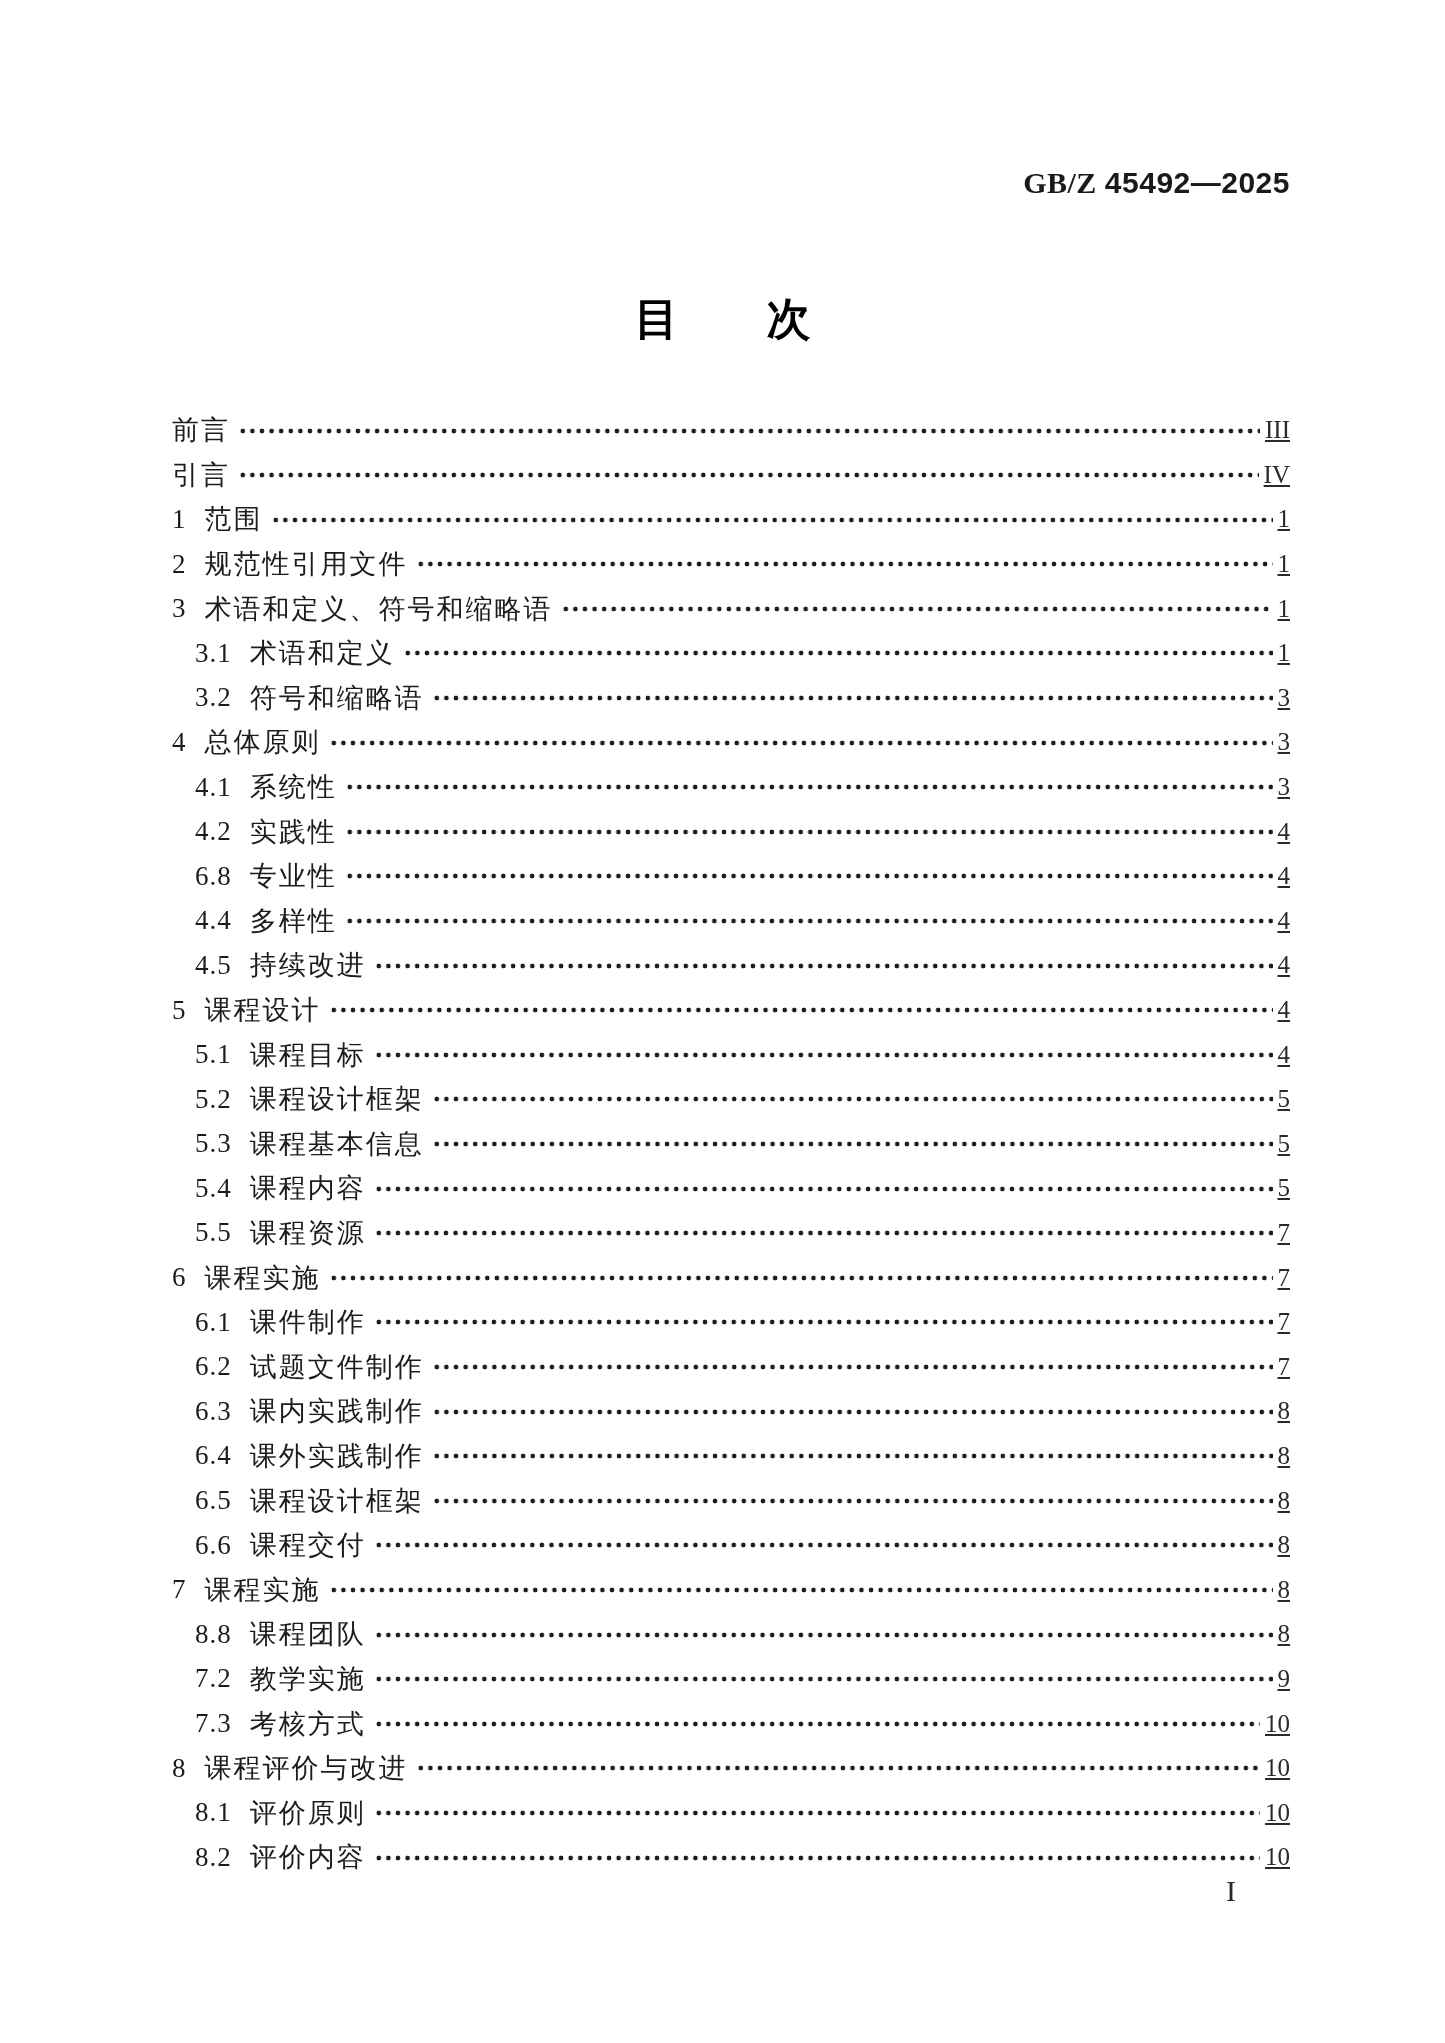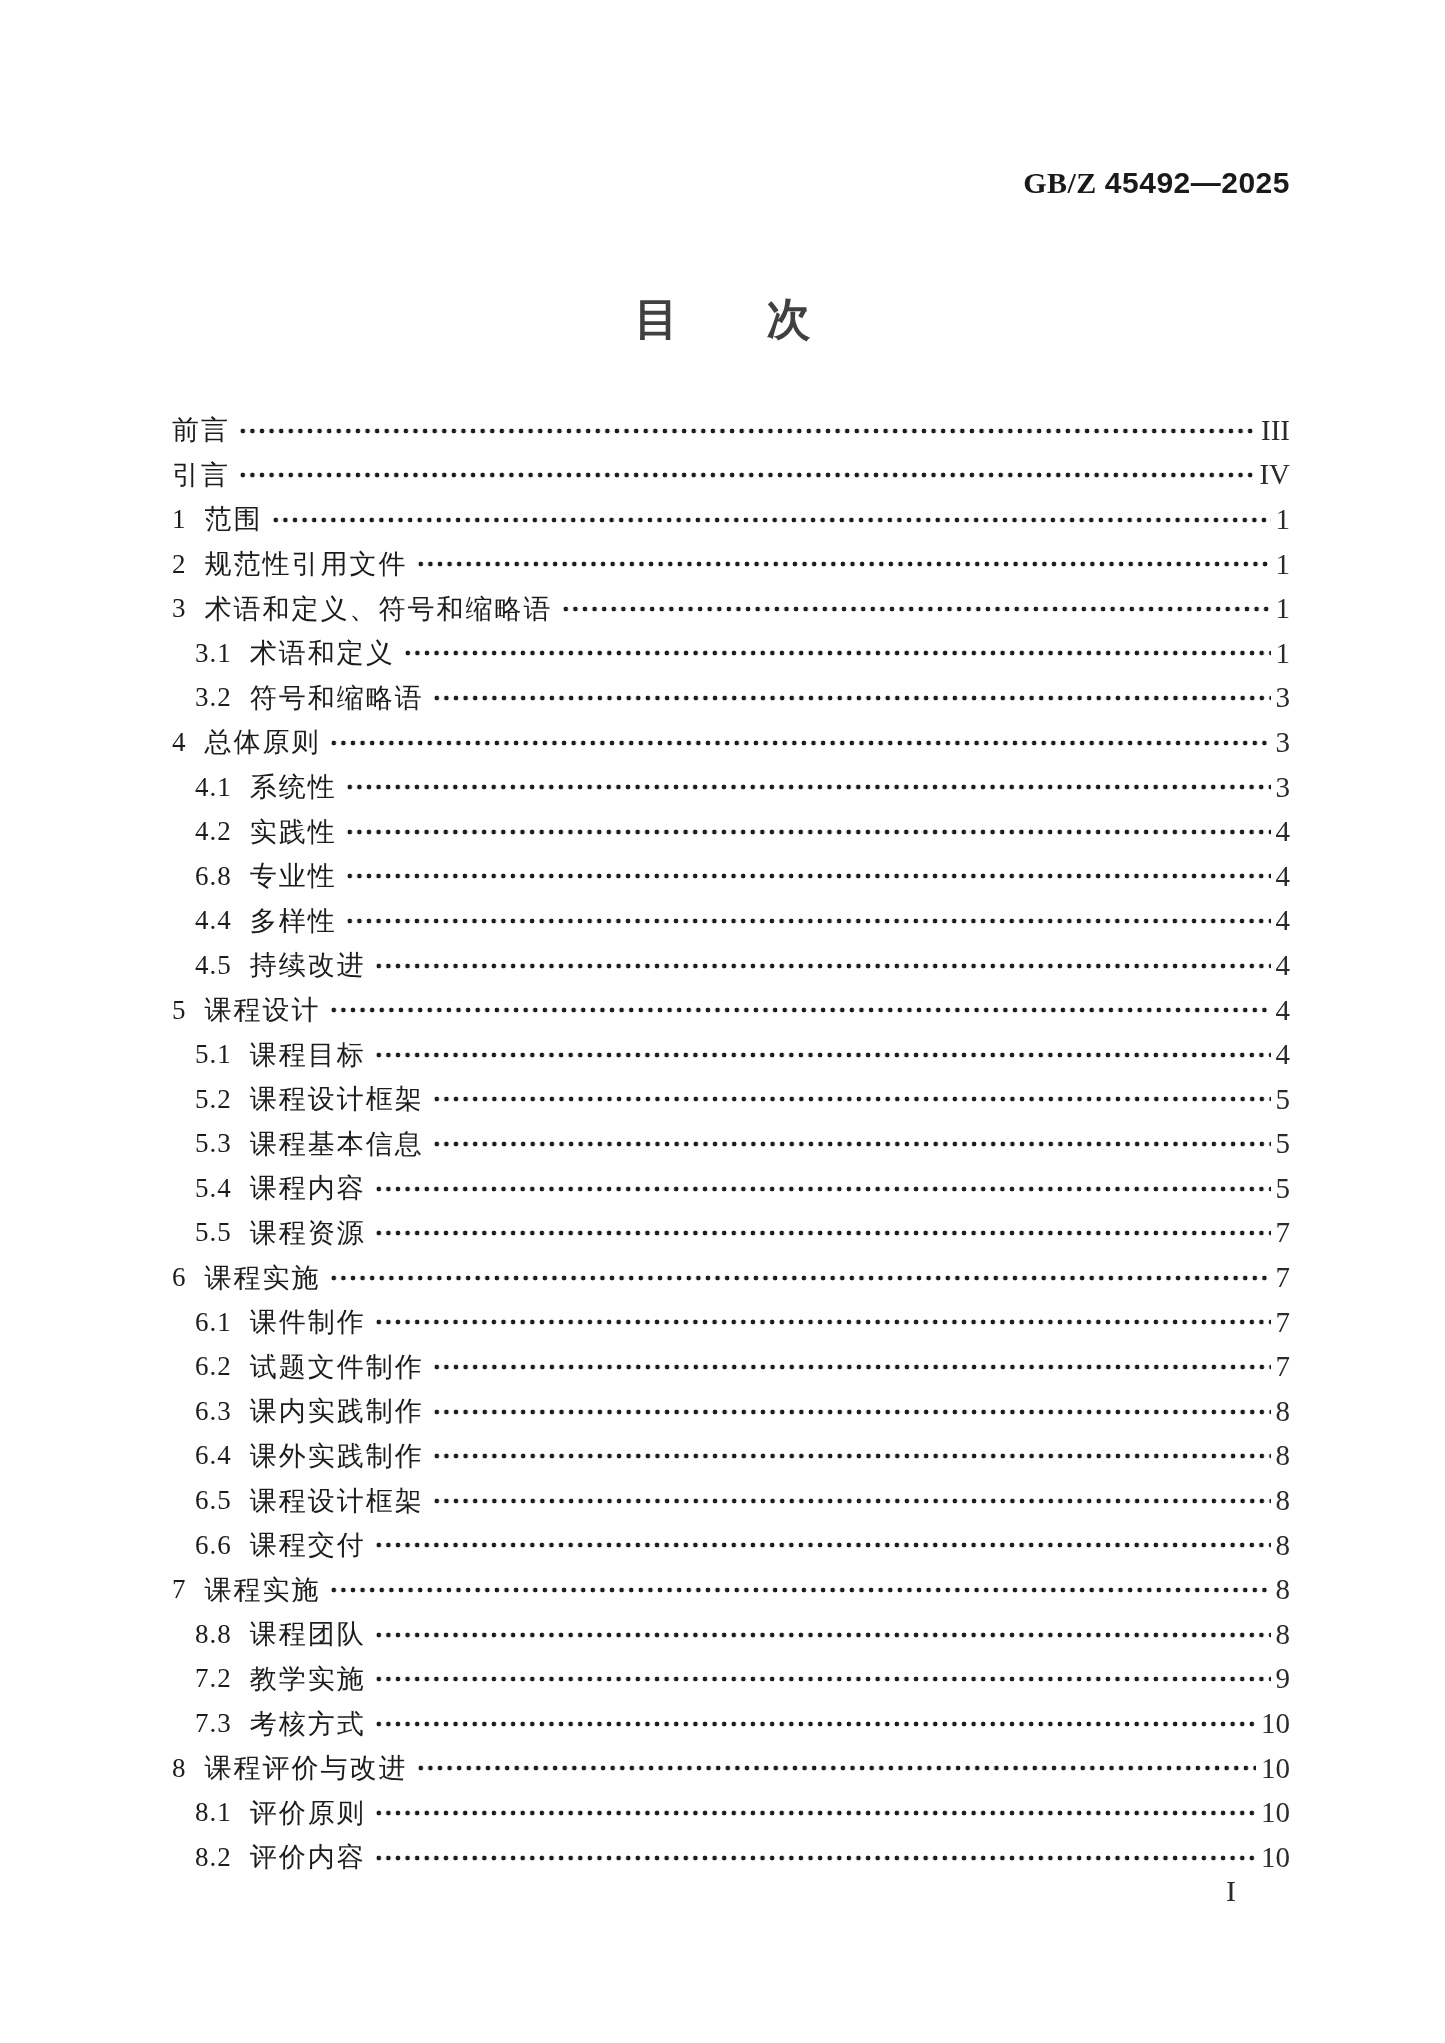--- a/index.html
+++ b/index.html
@@ -36,21 +36,21 @@
 
   .doc-title {
     position: absolute;
     top: 290px;
     left: 0;
     width: 100%;
     text-align: center;
     font-family: "Liberation Sans", "DejaVu Sans", sans-serif;
     font-weight: bold;
     font-size: 44px;
-    color: #404040;
+    color: #000000;
     white-space: pre;
   }
 
   .toc {
     position: absolute;
     top: 408px;
     left: 172px;
     right: 155px;
   }
   .toc-row {
@@ -78,23 +78,24 @@
     align-self: stretch;
     margin-left: 8px;
     margin-right: 5px;
     background-image: radial-gradient(circle, #1b1b1b 2px, rgba(0,0,0,0) 2.6px);
     background-size: 9.6px 9.6px;
     background-repeat: repeat-x;
     background-position: left center;
   }
   .toc-page {
     font-family: "Liberation Serif", "DejaVu Serif", serif;
-    font-size: 29px;
+    font-size: 25px;
     color: #2a2a2a;
     text-align: center;
+    text-decoration: underline;
   }
 
   .page-footer {
     position: absolute;
     top: 1874px;
     left: 1226px;
     font-size: 30px;
     font-family: "Liberation Serif", "DejaVu Serif", serif;
     color: #2a2a2a;
   }

